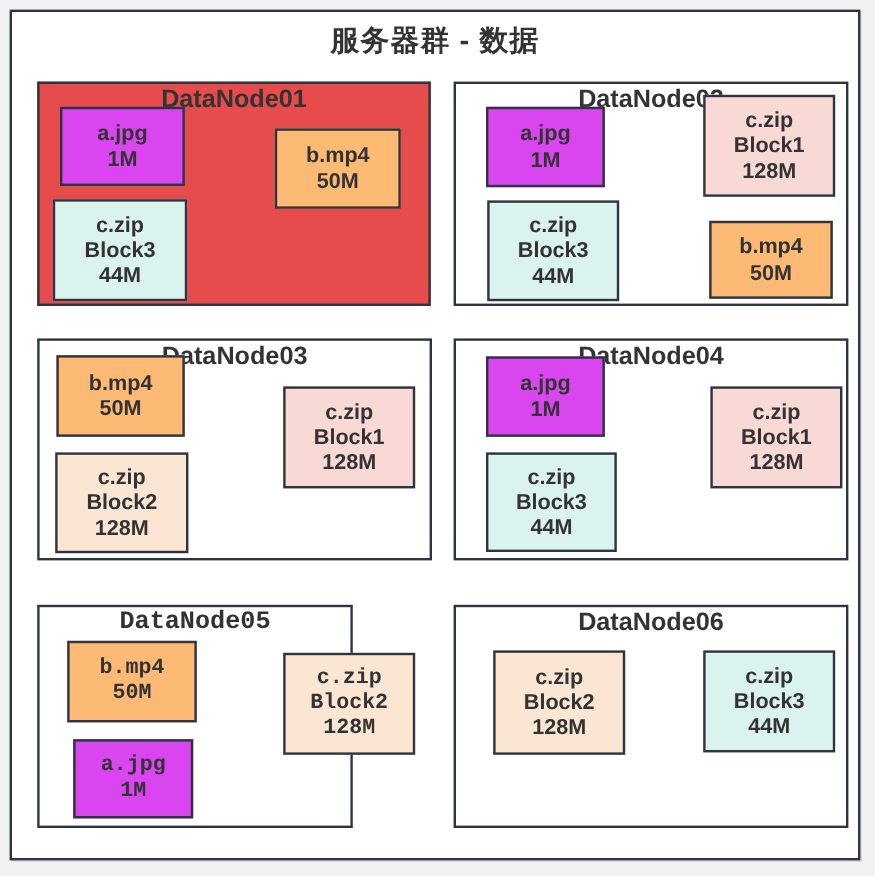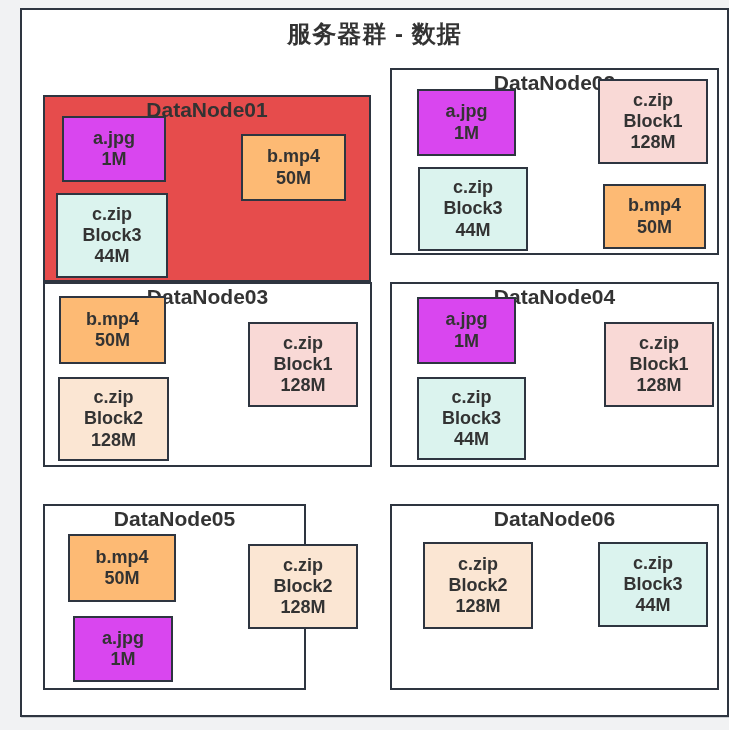--- a/index.html
+++ b/index.html
@@ -3,33 +3,33 @@
 <meta charset="utf-8">
 <style>
   html,body{margin:0;padding:0;}
   body{
     width:729px;height:730px;position:relative;overflow:hidden;
     background:#f1f2f3;
     font-family:"Liberation Sans","DejaVu Sans",sans-serif;
     color:#333333;
   }
   .frame{
-    position:absolute;left:20px;top:8px;width:709px;height:709px;
+    position:absolute;left:8px;top:8px;width:709px;height:709px;
     background:#ffffff;border:2.5px solid #2e3540;box-sizing:border-box;
     box-shadow:1px 1px 0 #c9cccf;
   }
   .page-title{
     position:absolute;left:0;right:0;top:8px;text-align:center;
     font-size:24px;font-weight:bold;color:#333333;letter-spacing:1px;
   }
   .node{
     position:absolute;border:2px solid #2e3540;box-sizing:border-box;
     background:#ffffff;
   }
-  .node.highlight{background:#e64c4c;margin-top:27px;}
+  .node.highlight{background:#e64c4c;}
   .node-title{
     position:absolute;left:0;right:0;top:1px;text-align:center;
     font-size:21px;font-weight:bold;color:#333333;z-index:1;
   }
   .blk{
     position:absolute;z-index:2;border:2px solid #2e3540;box-sizing:border-box;
     display:flex;align-items:center;justify-content:center;text-align:center;
   }
   .blk-text{
     white-space:pre-line;font-size:18px;font-weight:bold;line-height:1.18;
@@ -39,21 +39,21 @@
   .green {background:#fdba74;}
   .cyan  {background:#dbf3ee;}
   .pink  {background:#f9d9d6;}
   .peach {background:#fbe6d3;}
 
   
   .n1{left:21px;top:58px;width:328px;height:187px;}
   .n2{left:368px;top:58px;width:329px;height:187px;}
   .n3{left:21px;top:272px;width:329px;height:185px;}
   .n4{left:368px;top:272px;width:329px;height:185px;}
-  .n5{left:21px;top:494px;width:263px;height:186px;}
+  .n5{left:21px;top:494px;width:263px;height:186px;font-family:Liberation Mono, monospace;}
   .n6{left:368px;top:494px;width:329px;height:186px;padding-left:40px;}
 
   
   .n1 .b1{left:17px;top:19px;width:104px;height:66px;}
   .n1 .b2{left:196px;top:37px;width:105px;height:67px;}
   .n1 .b3{left:11px;top:96px;width:112px;height:85px;}
 
   .n2 .b1{left:25px;top:19px;width:99px;height:67px;}
   .n2 .b2{left:206px;top:9px;width:110px;height:85px;}
   .n2 .b3{left:26px;top:97px;width:110px;height:84px;}

